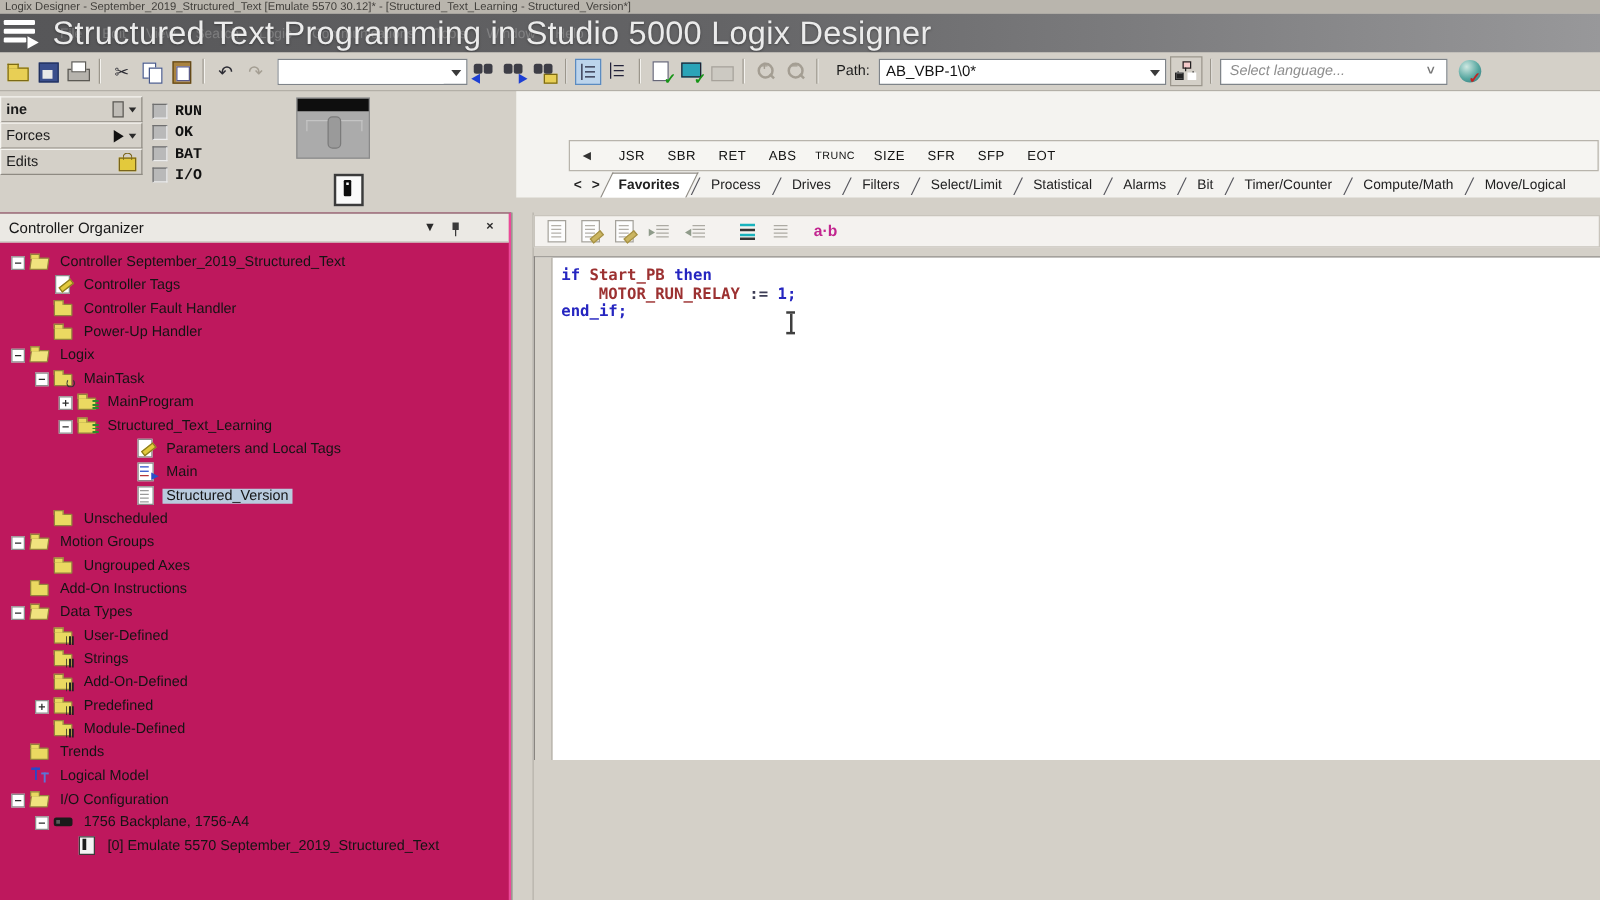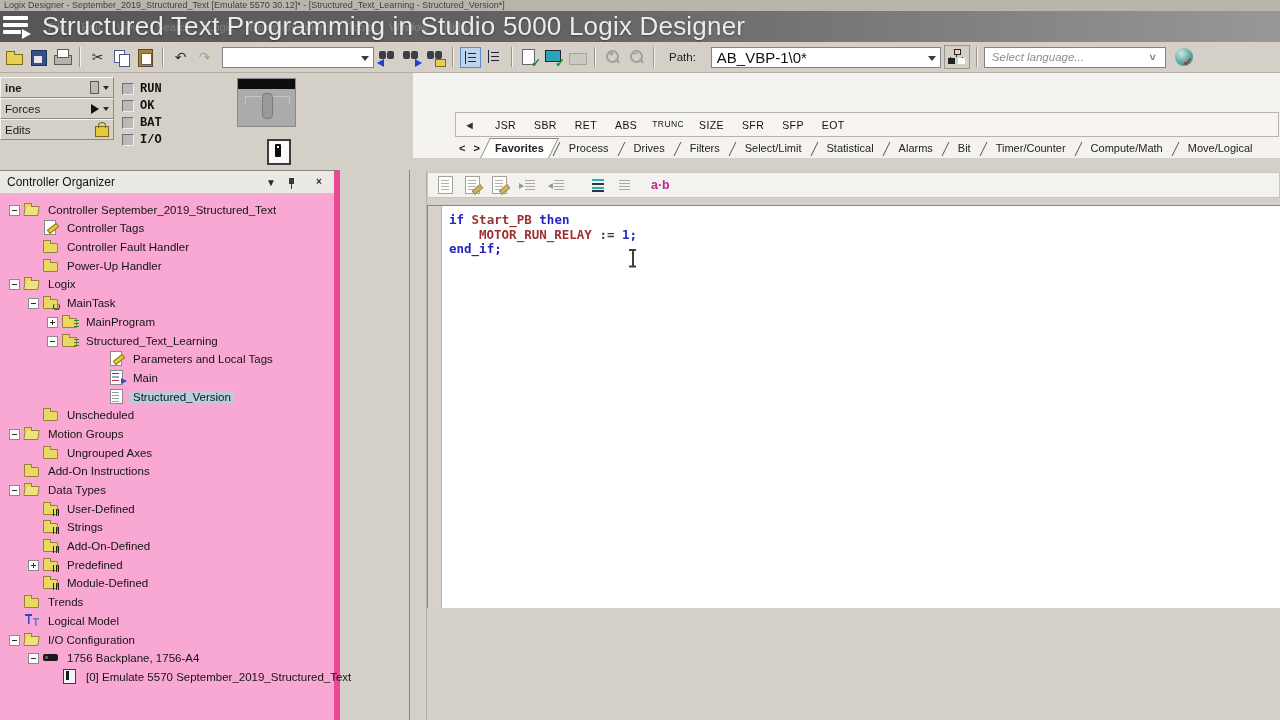--- a/index.html
+++ b/index.html
@@ -56,21 +56,21 @@
   .i-kbd::before{content:"";position:absolute;left:2px;top:6px;width:16px;height:10px;background:#ccc9c2;border:1px solid #a7a29a;}
   .i-zoom::before{content:"";position:absolute;left:4px;top:3px;width:9px;height:9px;border:2px solid #a49e93;border-radius:50%;}
   .i-zoom::after{content:"";position:absolute;left:13px;top:13px;width:5px;height:2px;background:#a49e93;transform:rotate(45deg);}
   .i-zoom .zg{position:absolute;left:5px;top:1px;width:9px;text-align:center;font-size:10px;font-weight:bold;color:#a49e93;}
   .combo{height:21px;background:#fff;border:1px solid #7f8489;display:flex;align-items:center;
          position:relative;box-sizing:border-box;flex:none;}
   .combo .carr{position:absolute;right:4px;top:8px;width:0;height:0;border-left:4px solid transparent;
                border-right:4px solid transparent;border-top:5px solid #3a3a3a;}
   #searchCombo{width:152px;margin-left:4px;}
   #searchCombo input{border:none;outline:none;width:128px;height:17px;font:11px "Liberation Sans",sans-serif;}
-  #pathCombo{width:230px;font-size:15px;padding-left:5px;color:#111;margin-left:8px;}
+  #pathCombo{width:230px;font-size:12px;padding-left:5px;color:#111;}
   #netbtn{width:24px;height:22px;position:relative;border:1px solid #9b968c;background:#d4d0c8;flex:none;}
   #netbtn::before{content:"";position:absolute;left:9px;top:3px;width:5px;height:4px;background:#f4c9c9;border:1px solid #222;}
   #netbtn::after{content:"";position:absolute;left:3px;top:12px;width:5px;height:4px;background:#fff;border:1px solid #222;box-shadow:10px 0 0 #fff,10px 0 0 #222 inset;}
   #netbtn .nl{position:absolute;left:11px;top:8px;width:1px;height:3px;background:#222;box-shadow:-6px 3px 0 #222,6px 3px 0 #222;}
   #langCombo{width:182px;color:#8d8d8d;font-style:italic;font-size:11.5px;padding-left:7px;}
   #langCombo .chev{position:absolute;right:5px;top:3px;color:#777;font-size:11px;font-style:normal;}
   .tlabel{font-size:11.5px;color:#1c1c1c;flex:none;padding:0 4px 0 8px;}
   #globe{width:18px;height:18px;border-radius:50%;position:relative;flex:none;margin-left:6px;
          background:radial-gradient(circle at 35% 30%,#cfe8e2,#57a7a0 55%,#2e6e77);}
   #globe .vchk{color:#c42222;right:0;bottom:-3px;}
@@ -110,22 +110,22 @@
   #tabs{position:absolute;left:455px;top:137px;width:824px;height:21px;display:flex;align-items:center;
         font-size:11px;color:#222;}
   .chev{font-weight:bold;font-size:11px;color:#222;padding:0 4px;flex:none;}
   .tab{position:relative;height:20px;line-height:20px;padding:0 11px;flex:none;white-space:nowrap;}
   .tab u{position:relative;z-index:1;text-decoration:none;}
   .tab.sel{font-weight:bold;}
   .tab.sel::before{content:"";position:absolute;left:1px;right:1px;top:0;bottom:0;background:#fff;
         transform:skewX(-26deg);border:1px solid #8f8b83;border-bottom:none;}
   .tsep{width:1px;height:14px;background:#55555c;transform:skewX(-26deg);flex:none;margin:3px 1px 0 1px;}
   
-  #org{position:absolute;left:0;top:170px;width:340px;height:550px;background:#f9a8d4;
-       border-top:1px solid #8a8680;border-right:6px solid #ec4899;box-sizing:border-box;}
+  #org{position:absolute;left:0;top:170px;width:409px;height:550px;background:#be185d;
+       border-top:1px solid #8a8680;border-right:2px solid #ec4899;box-sizing:border-box;}
   #orghdr{height:22px;background:#ebe9e4;border-bottom:1px solid #c9c5bd;display:flex;
           align-items:center;padding:0 7px;}
   #orghdr .otitle{flex:1;font-size:12px;color:#161616;}
   #orghdr .hic{width:16px;text-align:center;color:#2b2b2b;font-size:10px;margin-left:8px;}
   .pin{position:relative;width:10px;height:13px;}
   .pin::before{content:"";position:absolute;left:2px;top:2px;width:5px;height:6px;background:#3a3a3a;}
   .pin::after{content:"";position:absolute;left:4px;top:8px;width:1px;height:5px;background:#3a3a3a;}
   .xic{font-size:14px;font-weight:bold;line-height:14px;}
   #tree{padding-top:3px;font-size:11.5px;color:#141414;}
   .trow{height:18.7px;display:flex;align-items:flex-end;white-space:nowrap;}

